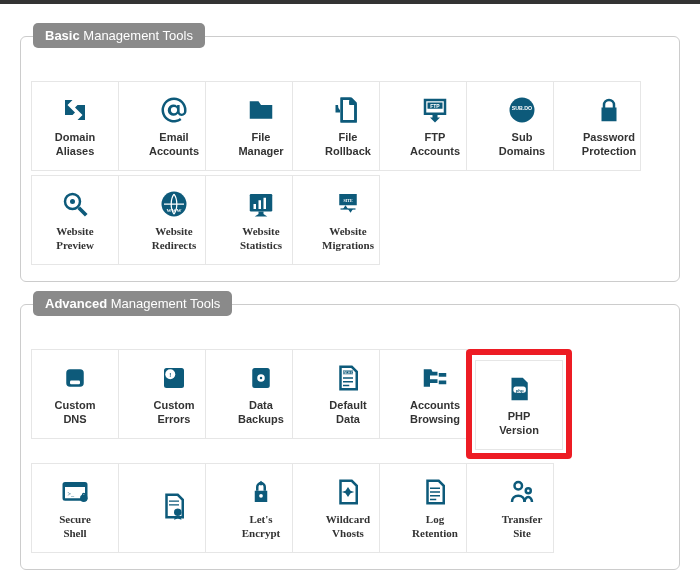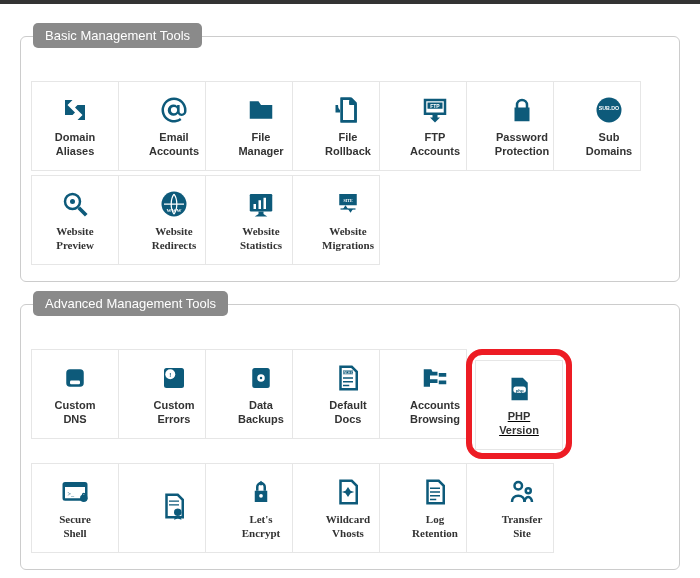--- a/index.html
+++ b/index.html
@@ -26,21 +26,21 @@
   .panel-title {
     position: absolute;
     top: -14px;
     left: 12px;
     background: #8a8a8a;
     color: #fff;
     padding: 5px 12px;
     border-radius: 5px;
     font-size: 13px;
   }
-  .panel-title .bold { font-weight: normal; }
+  .panel-title .bold { font-weight: bold; }
   .panel-title .light { font-weight: normal; }
   .tool {
     width: 88px;
     height: 90px;
     border: 1px solid #e6e6e6;
     display: flex;
     flex-direction: column;
     align-items: center;
     justify-content: center;
     text-align: center;
@@ -63,24 +63,23 @@
   .tool-label {
     font-size: 11px;
     line-height: 1.25;
     color: #333;
     font-weight: bold;
     padding: 0 3px;
     white-space: pre-line;
   }
   .highlight-wrap {
     border: 6px solid #ed1c24;
-    border-radius: 16px;
+    border-radius: 4px;
     margin-left: -1px;
     padding: 5px 3px 3px 3px;
-    text-decoration: underline;
   }
   .row-wrap { display:flex; flex-wrap:wrap; }
 </style>
 </head>
 <body>
 
 <div class="outer">
 
   <div class="panel">
     <div class="panel-title">
@@ -133,35 +132,35 @@
               <text x="12" y="10" font-size="4" fill="#fff" text-anchor="middle" font-weight="bold">FTP</text>
               <path d="M10 15v3H8l4 4 4-4h-2v-3z"></path>
             </svg>
           </span>
         <span class="tool-label">FTP
 Accounts</span>
       </div>
       <div class="tool">
         <span class="tool-icon">
             <svg viewBox="0 0 24 24">
+              <circle cx="12" cy="12" r="10" fill="#0d5a7a"></circle>
+              <text x="12" y="12" font-size="4.2" fill="#fff" text-anchor="middle" font-weight="bold">SUB.DO</text>
+            </svg>
+          </span>
+        <span class="tool-label">Sub
+Domains</span>
+      </div>
+      <div class="tool">
+        <span class="tool-icon">
+            <svg viewBox="0 0 24 24">
               <path d="M7 10V8a5 5 0 0 1 10 0v2h1v11H6V10zm2 0h6V8a3 3 0 0 0-6 0z"></path>
             </svg>
           </span>
         <span class="tool-label">Password
 Protection</span>
-      </div>
-      <div class="tool">
-        <span class="tool-icon">
-            <svg viewBox="0 0 24 24">
-              <circle cx="12" cy="12" r="10" fill="#0d5a7a"></circle>
-              <text x="12" y="12" font-size="4.2" fill="#fff" text-anchor="middle" font-weight="bold">SUB.DO</text>
-            </svg>
-          </span>
-        <span class="tool-label">Sub
-Domains</span>
       </div>
     </div>
     <div class="row-wrap row2">
       <div class="tool">
         <span class="tool-icon">
             <svg viewBox="0 0 24 24">
               <circle cx="10" cy="10" r="6" fill="none" stroke="#0d5a7a" stroke-width="2"></circle>
               <circle cx="10" cy="10" r="2"></circle>
               <path d="M15 15l6 6" stroke="#0d5a7a" stroke-width="3"></path>
             </svg>
@@ -249,21 +248,21 @@
       <div class="tool">
         <span class="tool-icon">
             <svg viewBox="0 0 24 24">
               <path d="M6 3h9l4 4v14H6z" fill="none" stroke="#0d5a7a" stroke-width="2"></path>
               <rect x="8" y="6" width="8" height="3" fill="#0d5a7a"></rect>
               <text x="12" y="8.5" font-size="2.5" fill="#fff" text-anchor="middle">INDEX</text>
               <path d="M8 12h8M8 15h8M8 18h5" stroke="#0d5a7a" stroke-width="1.2"></path>
             </svg>
           </span>
         <span class="tool-label">Default
-Docs</span>
+Data</span>
       </div>
       <div class="tool">
         <span class="tool-icon">
             <svg viewBox="0 0 24 24">
               <path d="M3 5h6l1 2h4v3H8v3h6v3H8v3H3zM15 8h6v3h-6zM15 14h6v3h-6z" fill="#0d5a7a"></path>
             </svg>
           </span>
         <span class="tool-label">Accounts
 Browsing</span>
       </div>

